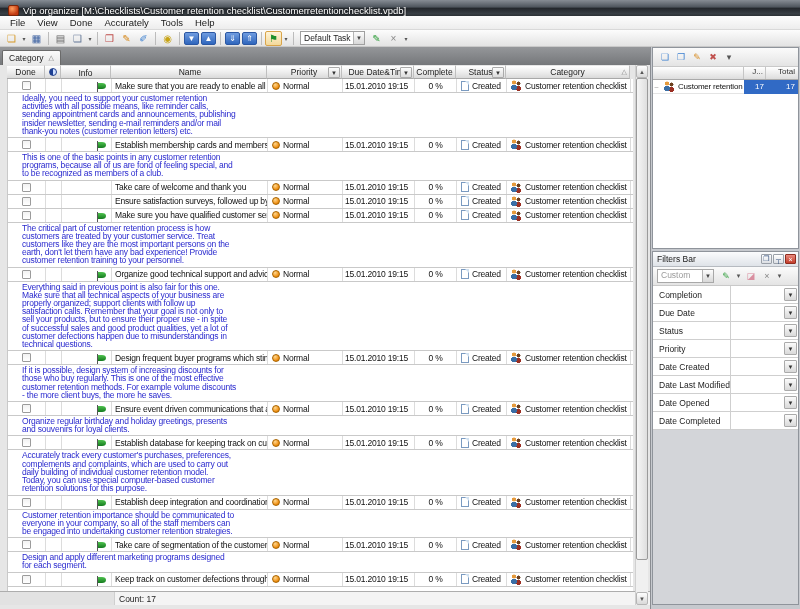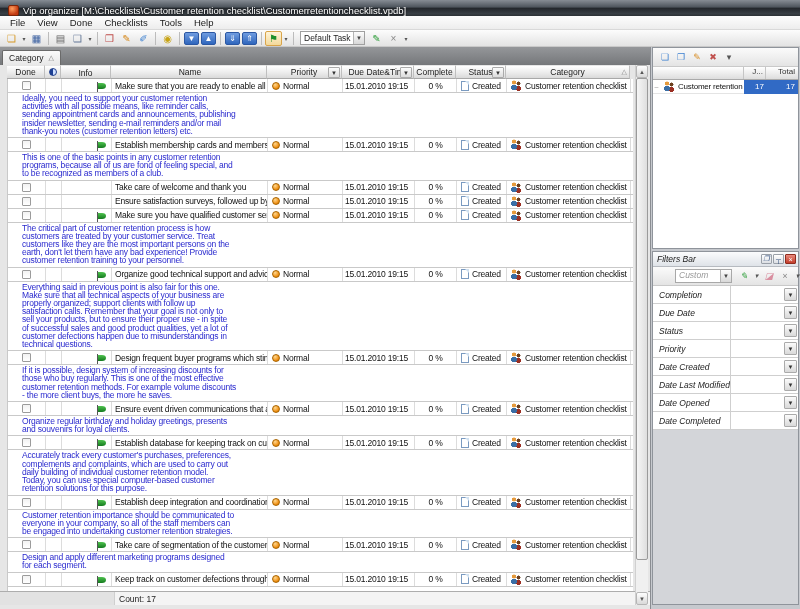--- a/index.html
+++ b/index.html
@@ -94,42 +94,42 @@
   .vscroll { position:absolute; right:2px; top:18px; width:13px; height:540px; background:#f0f0f0; border-left:1px solid #d0d0d0; }
   .sb-btn { height:13px; background:linear-gradient(#fefefe,#d9d9d9); border:1px solid #b5b5b5; border-radius:2px;
     font-size:6px; color:#555; display:flex; align-items:center; justify-content:center; }
   .sb-btn.down { position:absolute; bottom:0; left:0; right:0; }
   .sb-thumb { position:absolute; top:13px; left:0; right:0; height:482px; border:1px solid #9a9a9a; border-radius:2px;
     background:linear-gradient(90deg,#f6f6f6,#dedede); }
 
   
   .panel { background:#eef0f2; border:1px solid #8f949b; display:flex; flex-direction:column; }
   .panel.categories { height:202px; margin:0 1px; }
-  .panel.filters { height:354px; margin:2px 1px 0 1px;font-style:italic; }
+  .panel.filters { height:354px; margin:2px 1px 0 1px; }
   .pnl-title { height:15px; background:linear-gradient(#fbfcfd,#dfe3e8); border-bottom:1px solid #b6bac0;
     display:flex; align-items:center; padding:0 2px 0 4px; font-size:8.5px; color:#1a1a1a; }
   .pnl-btns { margin-left:auto; display:flex; gap:1px; }
   .pnl-btn { width:11px; height:10px; font-size:7px; display:flex; align-items:center; justify-content:center;
     border:1px solid #9aa0a8; border-radius:1px; background:linear-gradient(#fff,#dcdfe4); color:#33507e; }
   .pnl-btn.close { background:linear-gradient(#e98a7e,#c33d2b); color:#fff; border-color:#8f2c1e; }
   .pnl-toolbar { height:19px; background:linear-gradient(#fbfbfb,#e4e4e4); border-bottom:1px solid #c9c9c9;
     display:flex; align-items:center; padding-left:4px; }
   .pt-icon { width:16px; height:14px; display:flex; align-items:center; justify-content:center; font-size:9px; }
   .cat-grid-header { height:13px; display:flex; background:linear-gradient(#fff,#ddd); border-bottom:1px solid #aaa; font-size:8px; color:#333; }
   .cgh-name { flex:1; border-right:1px solid #c5c5c5; }
   .cgh-j { width:22px; border-right:1px solid #c5c5c5; text-align:right; padding-right:2px; }
   .cgh-total { width:32px; text-align:right; padding-right:3px; }
   .cat-list { flex:1; background:#fff; }
   .cat-row { height:14px; display:flex; align-items:center; font-size:8px; border-bottom:1px solid #e4e4e4; }
   .tree-dash { color:#999; font-size:7px; width:7px; text-align:center; }
   .cat-name { flex:1; overflow:hidden; white-space:nowrap; color:#111; letter-spacing:-0.2px; }
   .cat-num { width:22px; background:#316ac5; color:#fff; text-align:right; padding-right:2px; height:14px; line-height:14px; }
   .cat-num.total { width:32px; padding-right:3px; }
 
-  .flt-combo { display:flex; height:14px; border:1px solid #a8a8a8; background:#fff; margin-right:4px;margin-left:18px; }
+  .flt-combo { display:flex; height:14px; border:1px solid #a8a8a8; background:#fff; margin-right:4px; }
   .flt-combo .combo-text { font-size:8.5px; color:#9a9a9a; width:44px; padding:0 3px; overflow:hidden; }
   .flt-rows { background:#fff; }
   .flt-row { height:18px; display:flex; border-bottom:1px solid #cfcfcf; background:#fff; align-items:stretch; }
   .flt-label { width:78px; border-right:1px solid #cfcfcf; font-size:8.5px; color:#222; display:flex; align-items:center;
     padding-left:6px; overflow:hidden; white-space:nowrap; }
   .flt-value { flex:1; }
   .flt-dd { width:13px; margin:2px 1px; border:1px solid #aaa; border-radius:1px; background:linear-gradient(#fbfbfb,#d9d9d9);
     font-size:6px; color:#333; display:flex; align-items:center; justify-content:center; }
   .flt-rest { flex:1; background:#d3d5d9; }
 </style>
@@ -140,21 +140,21 @@
 
   <div class="titlebar">
     <span class="app-icon"></span>
     <span class="title-text">Vip organizer [M:\Checklists\Customer retention checklist\Customerretentionchecklist.vpdb]</span>
   </div>
 
   <div class="menubar" id="menubar">
       <div class="menu-item">File</div>
       <div class="menu-item">View</div>
       <div class="menu-item">Done</div>
-      <div class="menu-item">Checklists</div>
+      <div class="menu-item">Accurately</div>
       <div class="menu-item">Tools</div>
       <div class="menu-item">Help</div>
     </div>
 
   <div class="toolbar" id="toolbar">
       <span class="tb-icon" style="color: rgb(215, 155, 42);">❏</span>
       <span class="tb-icon small">▾</span>
       <span class="tb-icon" style="color: rgb(58, 95, 160);">▦</span>
       <span class="tb-sep"></span>
       <span class="tb-icon" style="color: rgb(102, 102, 102);">▤</span>

